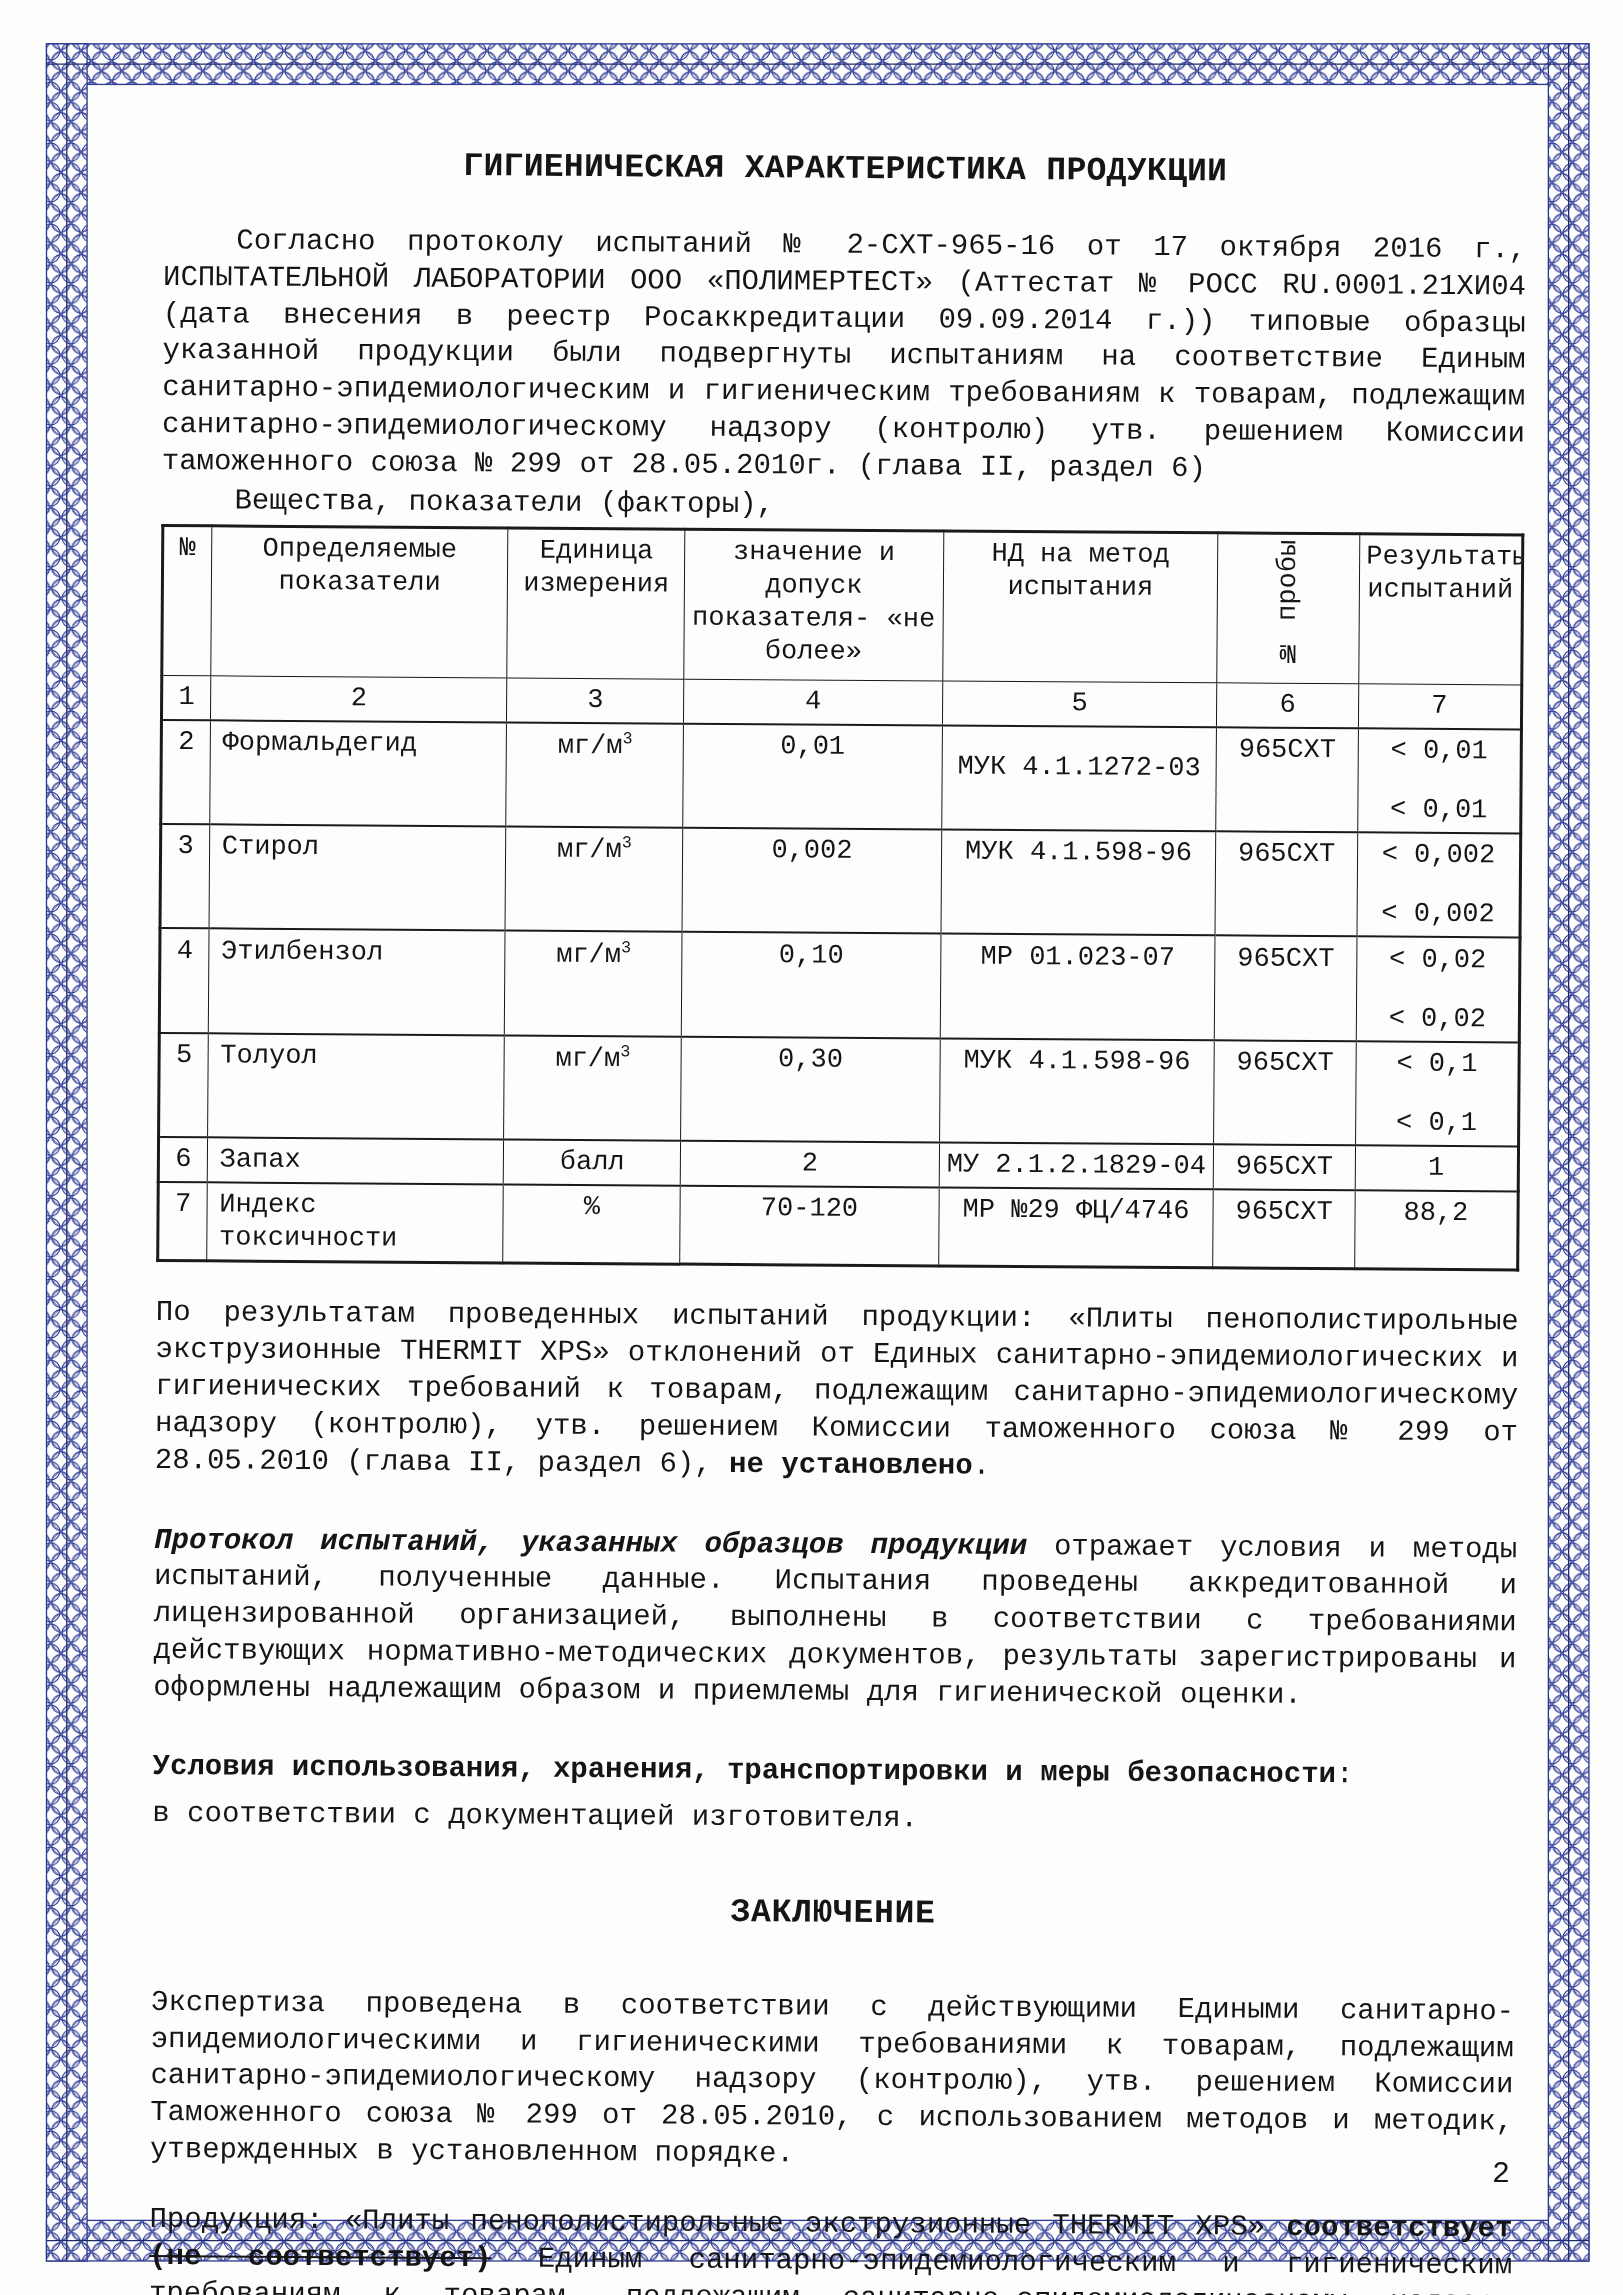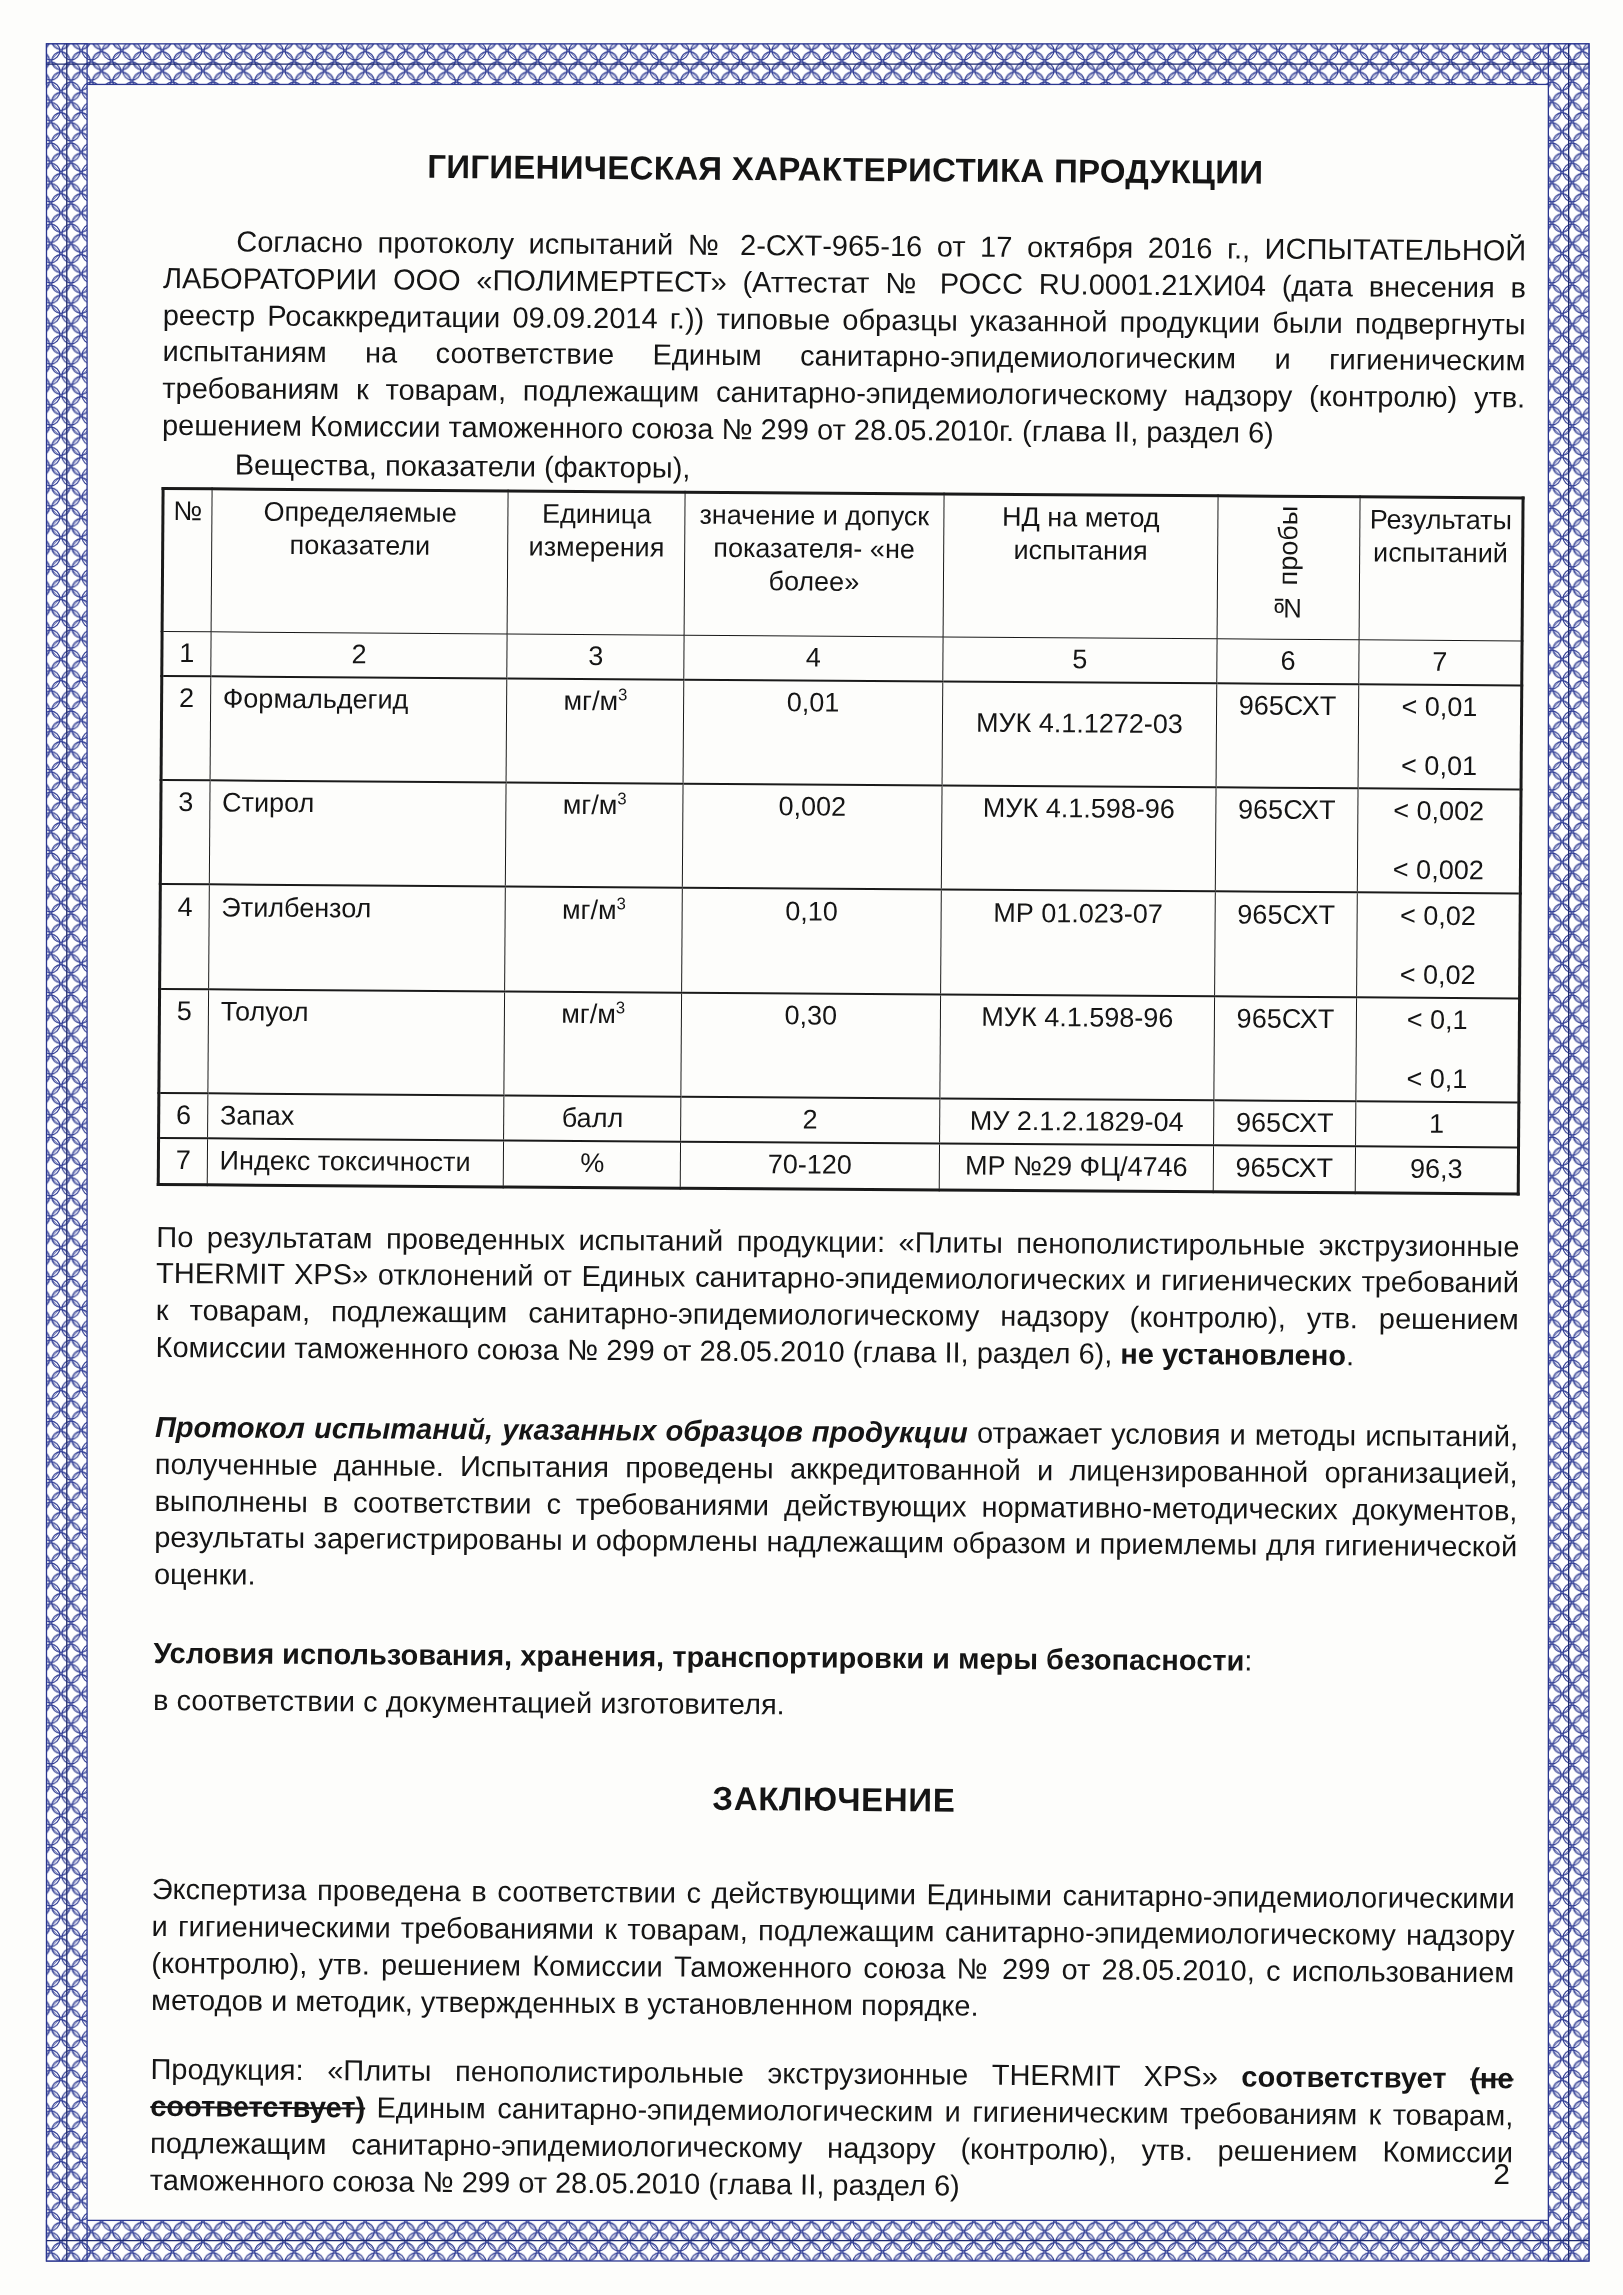--- a/index.html
+++ b/index.html
@@ -1,19 +1,19 @@
 <!DOCTYPE html>
 <html lang="ru" style="font-size:10.5px"><head>
 <meta charset="utf-8">
 <style>
   html,body { margin:0; padding:0; background:#e8e8e8; }
   .page {
     position:relative; width:1623px; height:2295px;
     background:#fdfdfb; overflow:hidden; margin:0 auto;
-    font-family:Liberation Sans, sans-serif; color:#151515;
+    font-family:Liberation Mono, monospace; color:#151515;
   }
   .frame { position:absolute; left:0; top:0; }
 
   .content {
     position:absolute; left:164px; top:144px; width:1363px;
     font-size:29px; line-height:1.27; text-align:justify;
     transform:rotate(0.4deg); transform-origin:0 0;
   }
   .doc-title {
     font-size:33px; font-weight:bold; text-align:center;
@@ -200,21 +200,21 @@
             </td>
       </tr>
           <tr>
         <td class="c-num">7</td>
         <td class="c-ind">Индекс токсичности</td>
         <td class="c-unit">%</td>
         <td class="c-limit">70-120</td>
         <td class="c-method">МР №29 ФЦ/4746</td>
         <td class="c-sample">965СХТ</td>
         <td class="c-results">
-              <div>96,3</div>
+              <div>88,2</div>
             </td>
       </tr>
         </tbody>
     </table>
 
     <p class="body-p"><span>По результатам проведенных испытаний продукции: «Плиты пенополистирольные экструзионные THERMIT XPS» отклонений от Единых санитарно-эпидемиологических и гигиенических требований к товарам, подлежащим санитарно-эпидемиологическому надзору (контролю), утв. решением Комиссии таможенного союза № 299 от 28.05.2010 (глава II, раздел 6), </span><b>не установлено</b><span>.</span></p>
 
     <p class="body-p p-protocol"><span class="lead-bi">Протокол испытаний, указанных образцов продукции</span><span> отражает условия и методы испытаний, полученные данные. Испытания проведены аккредитованной и лицензированной организацией, выполнены в соответствии с требованиями действующих нормативно-методических документов, результаты зарегистрированы и оформлены надлежащим образом и приемлемы для гигиенической оценки.</span></p>
 
     <p class="body-p p-conditions-head"><b>Условия использования, хранения, транспортировки и меры безопасности</b><span>:</span></p>

